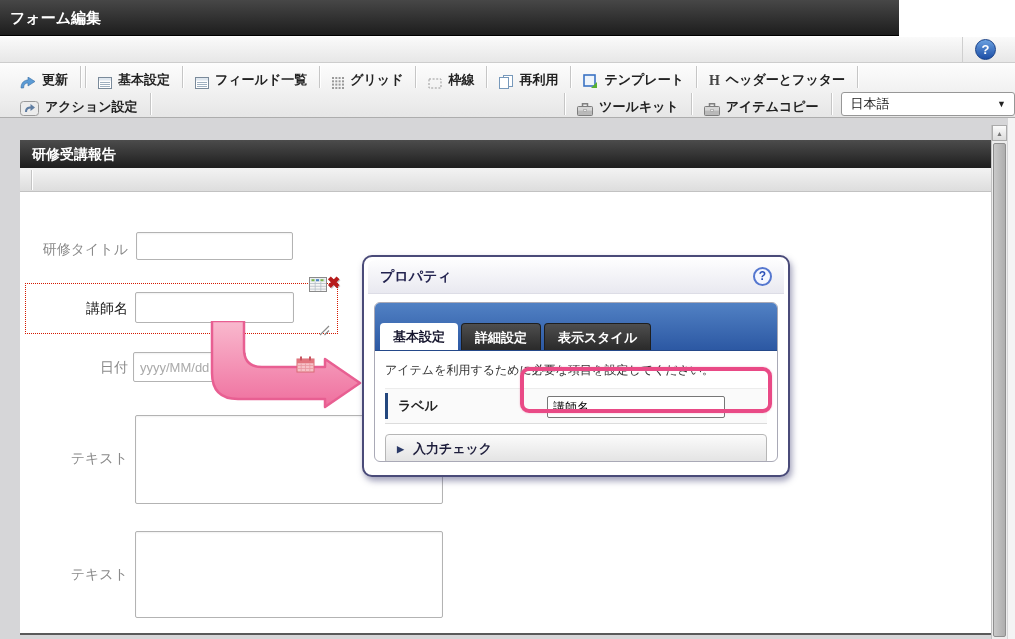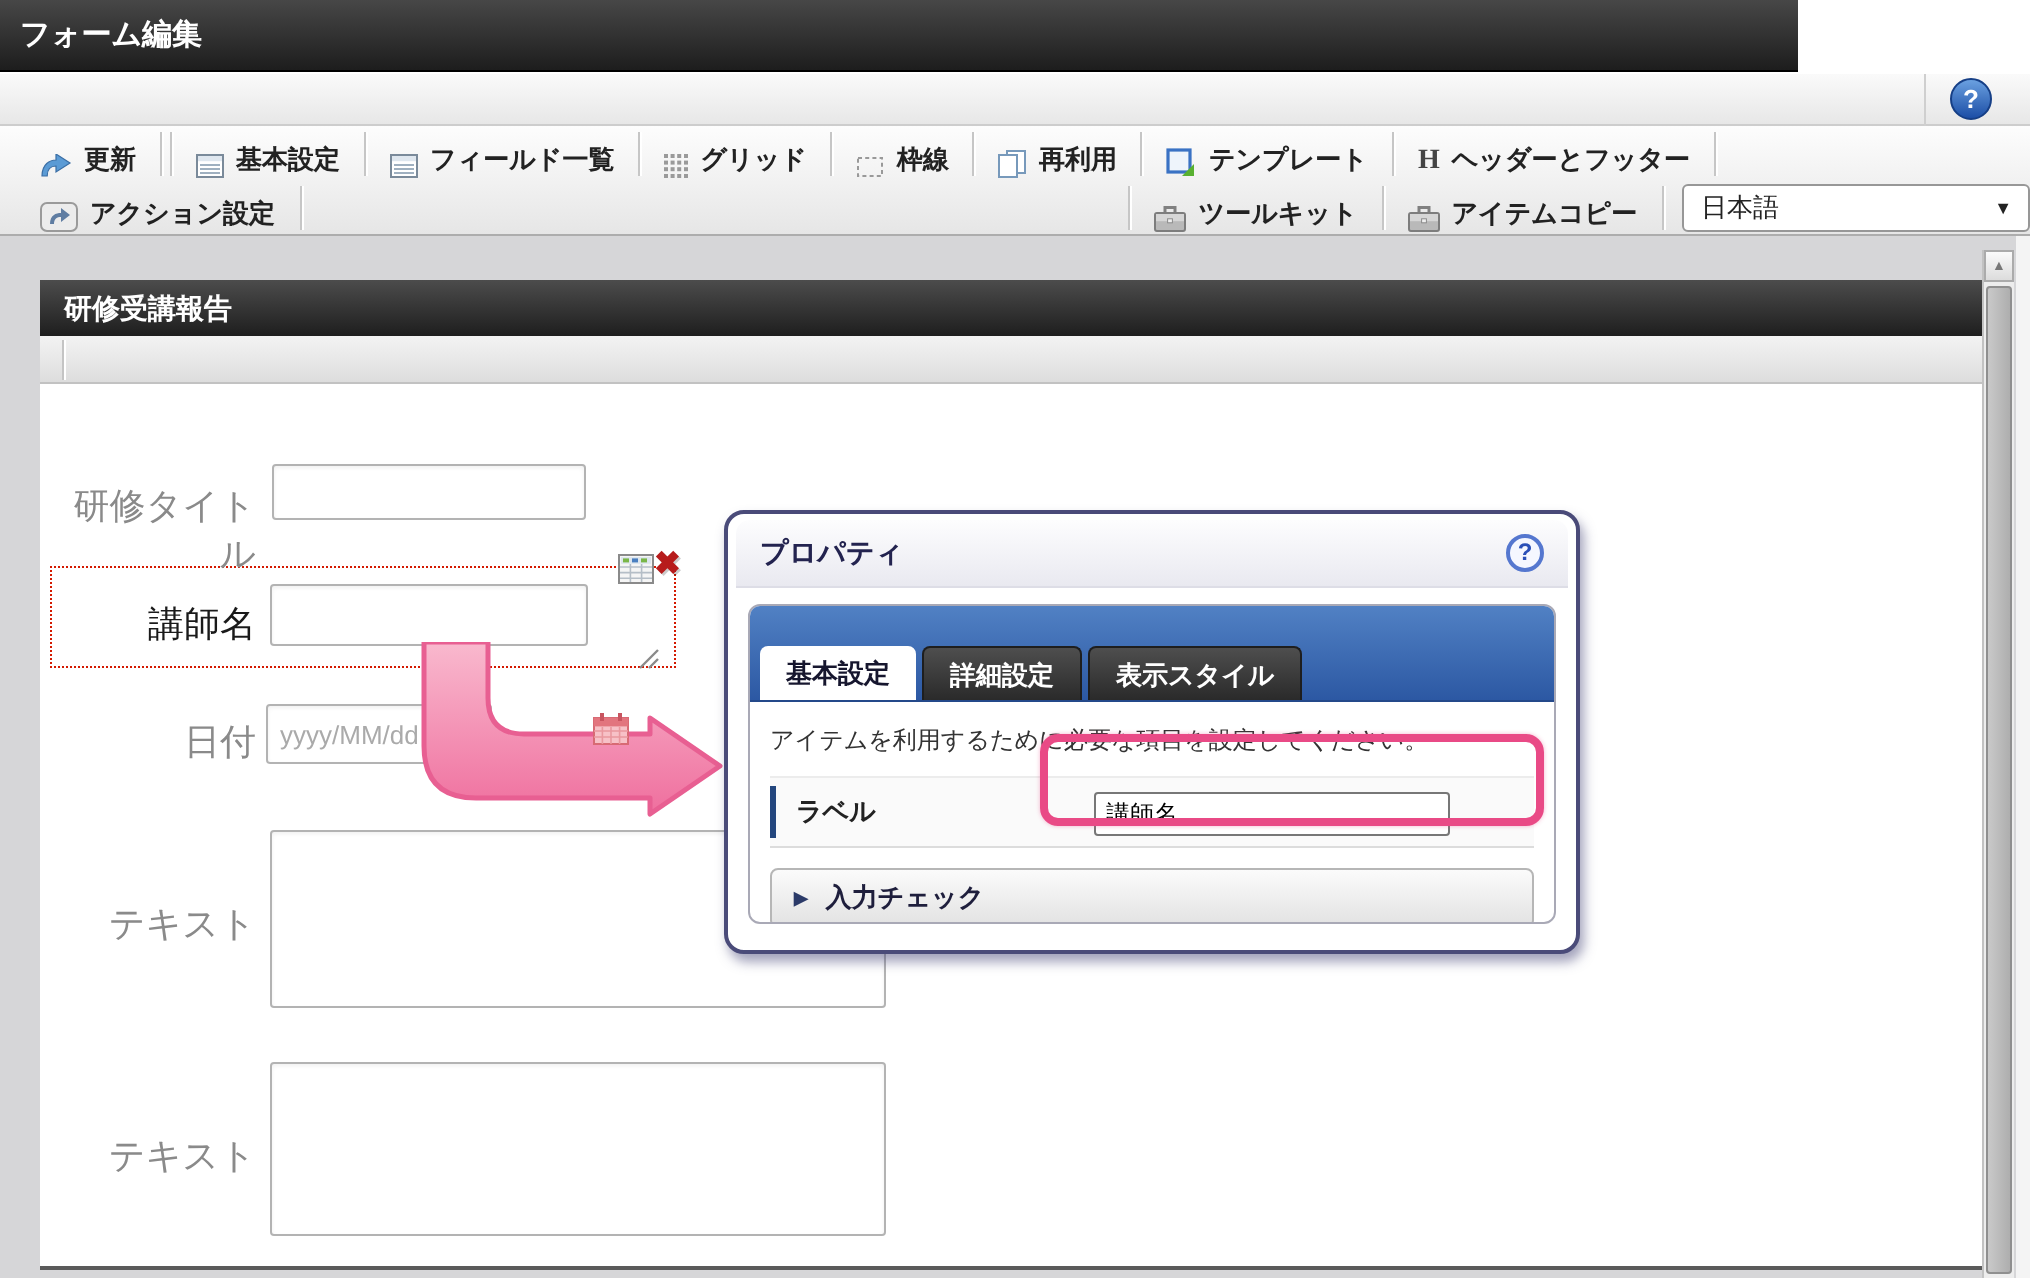--- a/index.html
+++ b/index.html
@@ -76,21 +76,21 @@
   .form-strip {
     position:absolute; left:20px; top:168px; width:976px; height:24px;
     background:linear-gradient(#f3f3f3,#dddddd); border-bottom:1px solid #c2c2c2;
   }
   .form-strip-line { position:absolute; left:11px; top:2px; width:1px; height:20px; background:#c4c4c4; box-shadow:1px 0 0 #fff; }
   .form-body {
     position:absolute; left:20px; top:192px; width:976px; height:443px;
     background:#fff; border-bottom:2px solid #5a5a5a;
   }
   
-  .f-label { position:absolute; width:100px; text-align:right; font-size:18px; color:#8a8a8a; z-index:6; }
+  .f-label { position:absolute; width:100px; text-align:right; font-size:14px; color:#8a8a8a; z-index:6; }
   .f-label.selected { color:#1a1a1a; }
   .f-input, .f-textarea {
     position:absolute; background:#fff; border:1px solid #b3b3b3; border-radius:2px;
     font-size:13px; padding:2px 6px; font-family:"Liberation Sans", sans-serif; z-index:6;
     box-shadow:inset 0 1px 2px rgba(0,0,0,.06);
   }
   .f-input::placeholder, .f-textarea::placeholder { color:#aaa; }
   .f-textarea { resize:none; }
   .sel-box {
     position:absolute; left:25px; top:283px; width:313px; height:51px;

